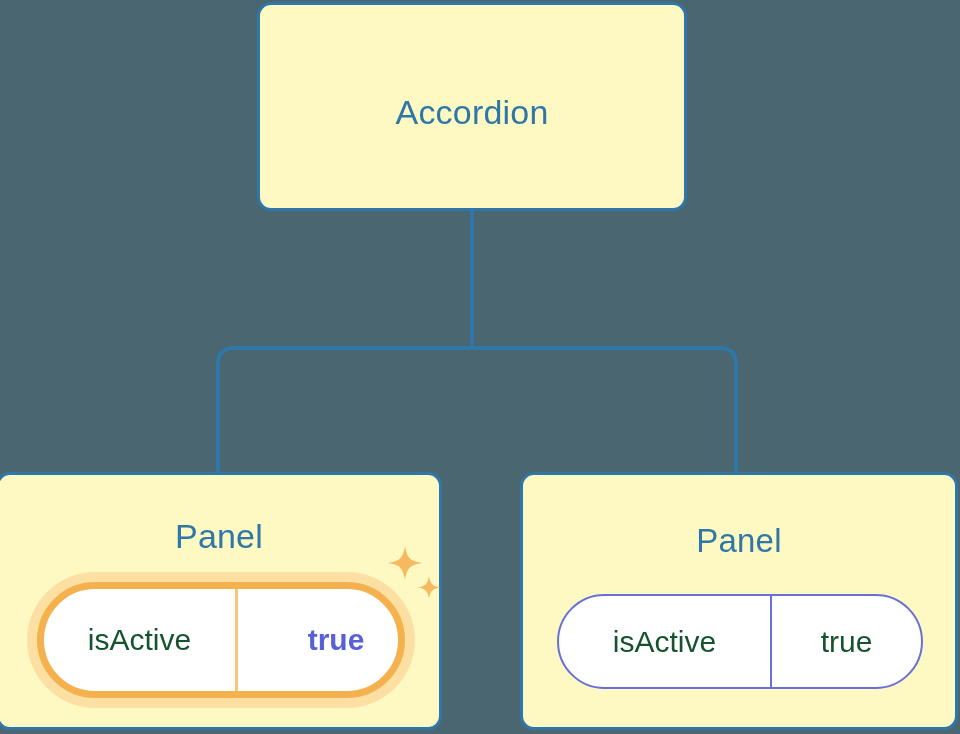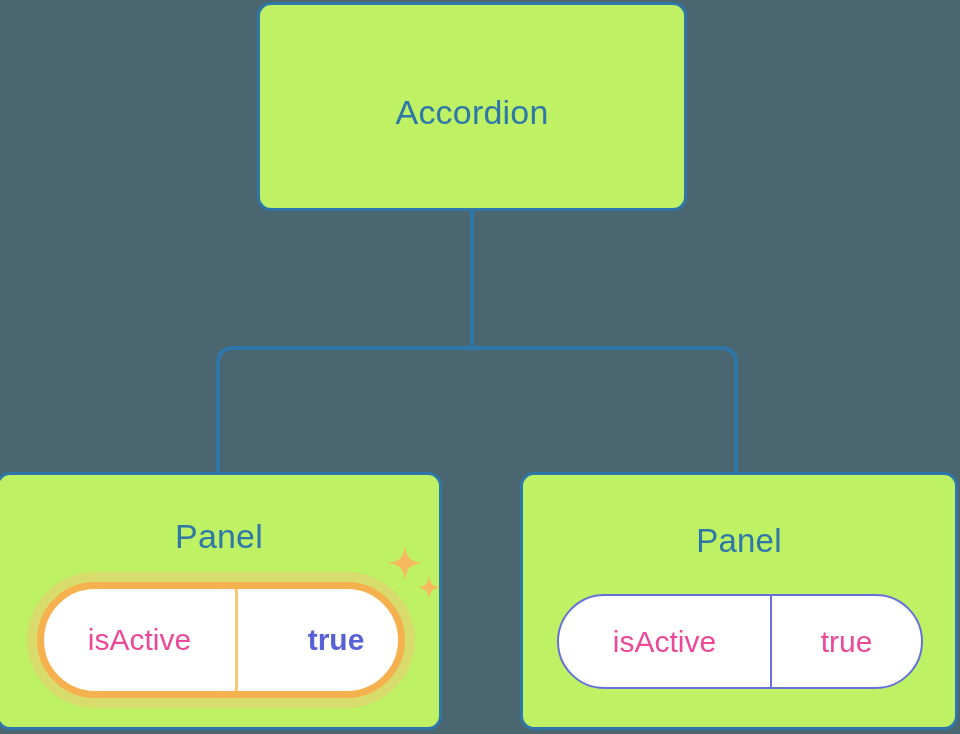--- a/index.html
+++ b/index.html
@@ -29,21 +29,21 @@
     left: 0;
     top: 0;
     width: 960px;
     height: 734px;
     pointer-events: none;
   }
 
   
   .node {
     position: absolute;
-    background: #bef264;
+    background: #fef9c3;
     border: 3px solid #2e77a8;
     border-radius: 14px;
     box-sizing: border-box;
   }
 
   .node-root {
     left: 257px;
     top: 2px;
     width: 430px;
     height: 209px;
@@ -88,21 +88,21 @@
     display: flex;
     align-items: center;
     box-sizing: border-box;
     border-radius: 999px;
     background: #ffffff;
   }
 
   .pill-key, .pill-val {
     font-size: 30px;
     line-height: 1;
-    color: #ec4899;
+    color: #14532d;
     white-space: nowrap;
     display: flex;
     align-items: center;
     justify-content: center;
     height: 100%;
     box-sizing: border-box;
   }
 
   
   .pill-highlight {

